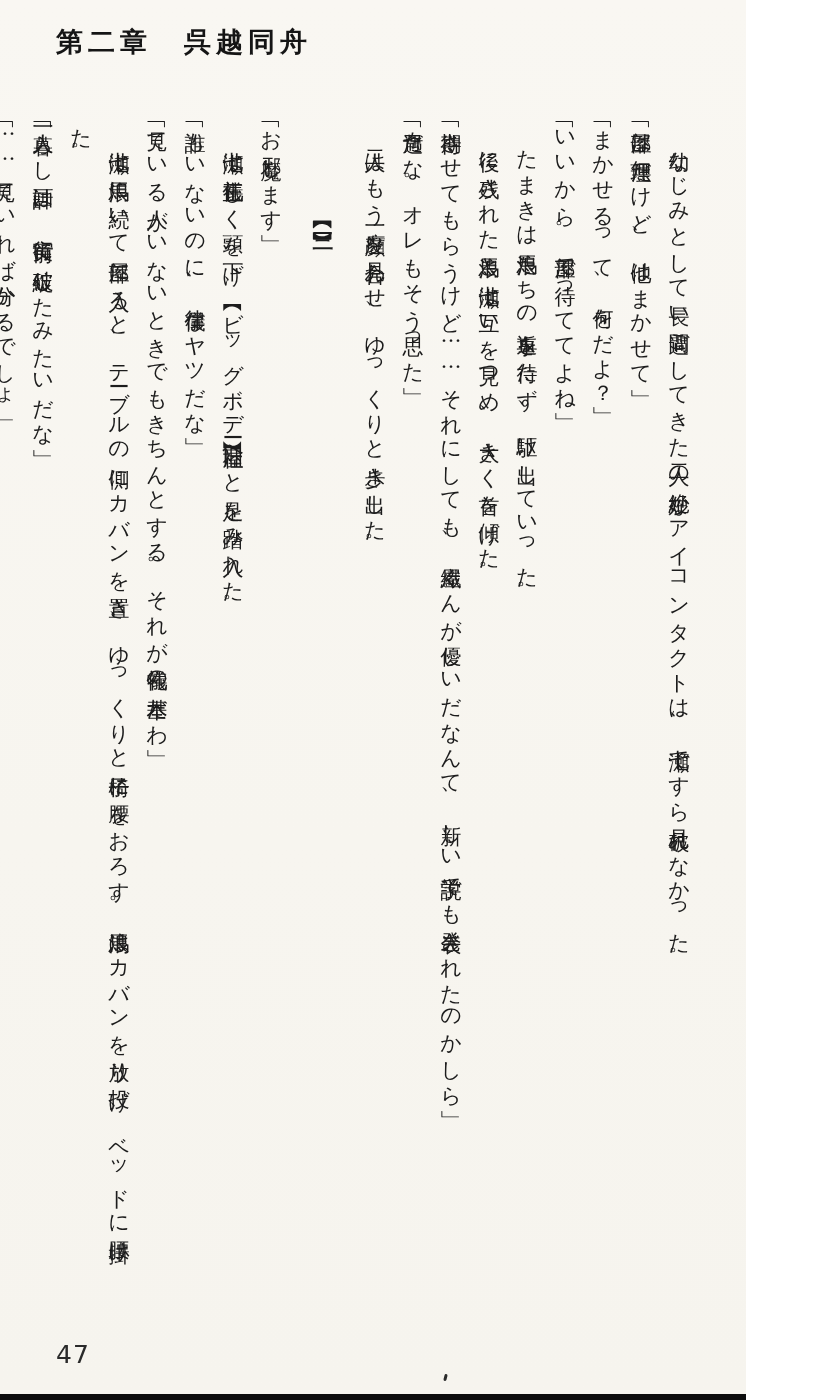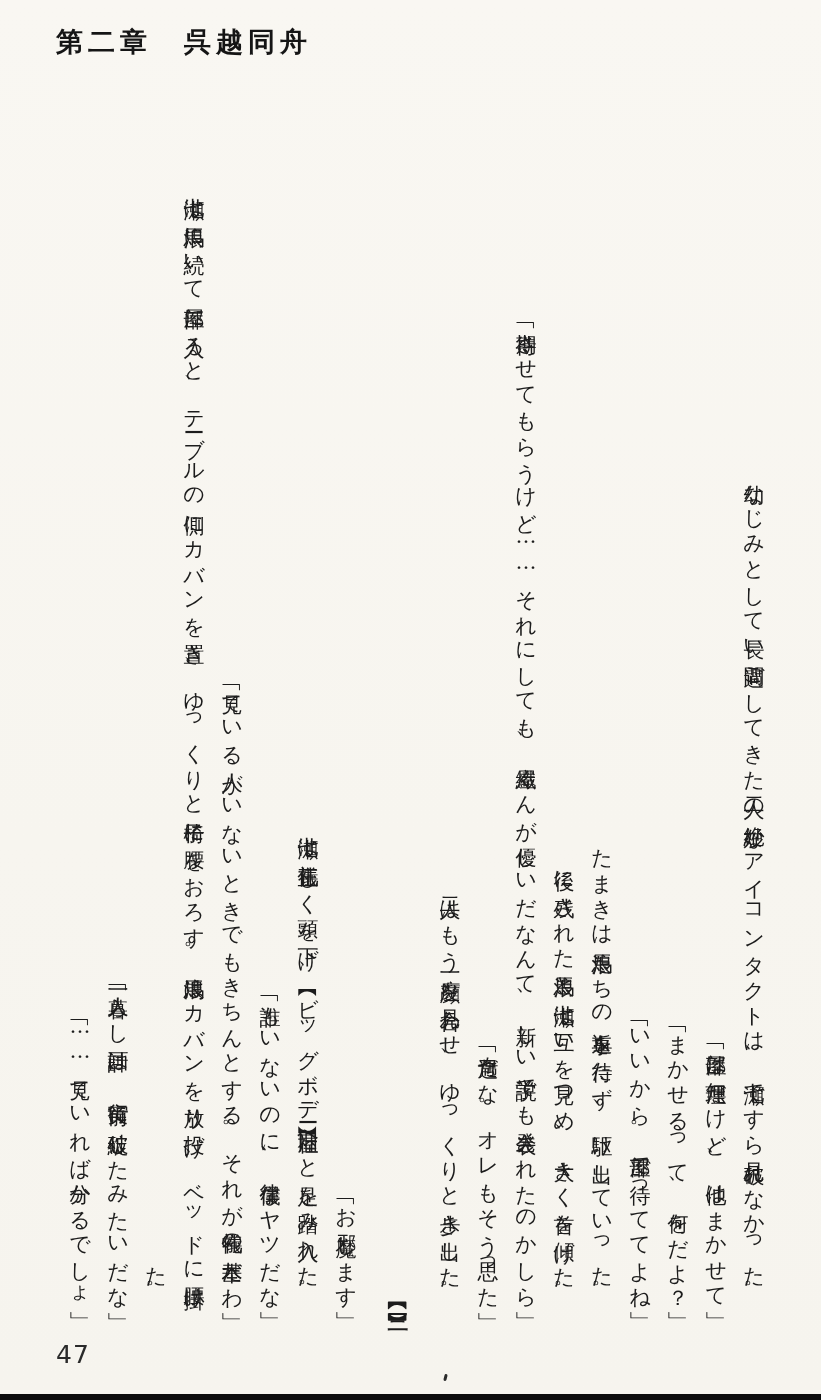--- a/index.html
+++ b/index.html
@@ -1,28 +1,27 @@
 <!DOCTYPE html>
 <html lang="ja"><head>
 <meta charset="utf-8">
 <style>
   html, body {
     margin: 0;
     padding: 0;
   }
   .page {
     position: relative;
-    width: 821px;
+    width: 746px;
     height: 1400px;
     background: #f8f6f1;
     background-image: linear-gradient(180deg, #f9f7f2 0%, #f7f5ef 60%, #f6f4ee 100%);
     overflow: hidden;
     font-family: "DejaVu Serif", "Liberation Serif", serif;
     color: #1b1b1b;
-    text-align: right;
   }
   .chapter-header {
     position: absolute;
     top: 24px;
     left: 56px;
     font-size: 27px;
     font-weight: 600;
     letter-spacing: 5px;
     color: #151515;
     white-space: pre;

